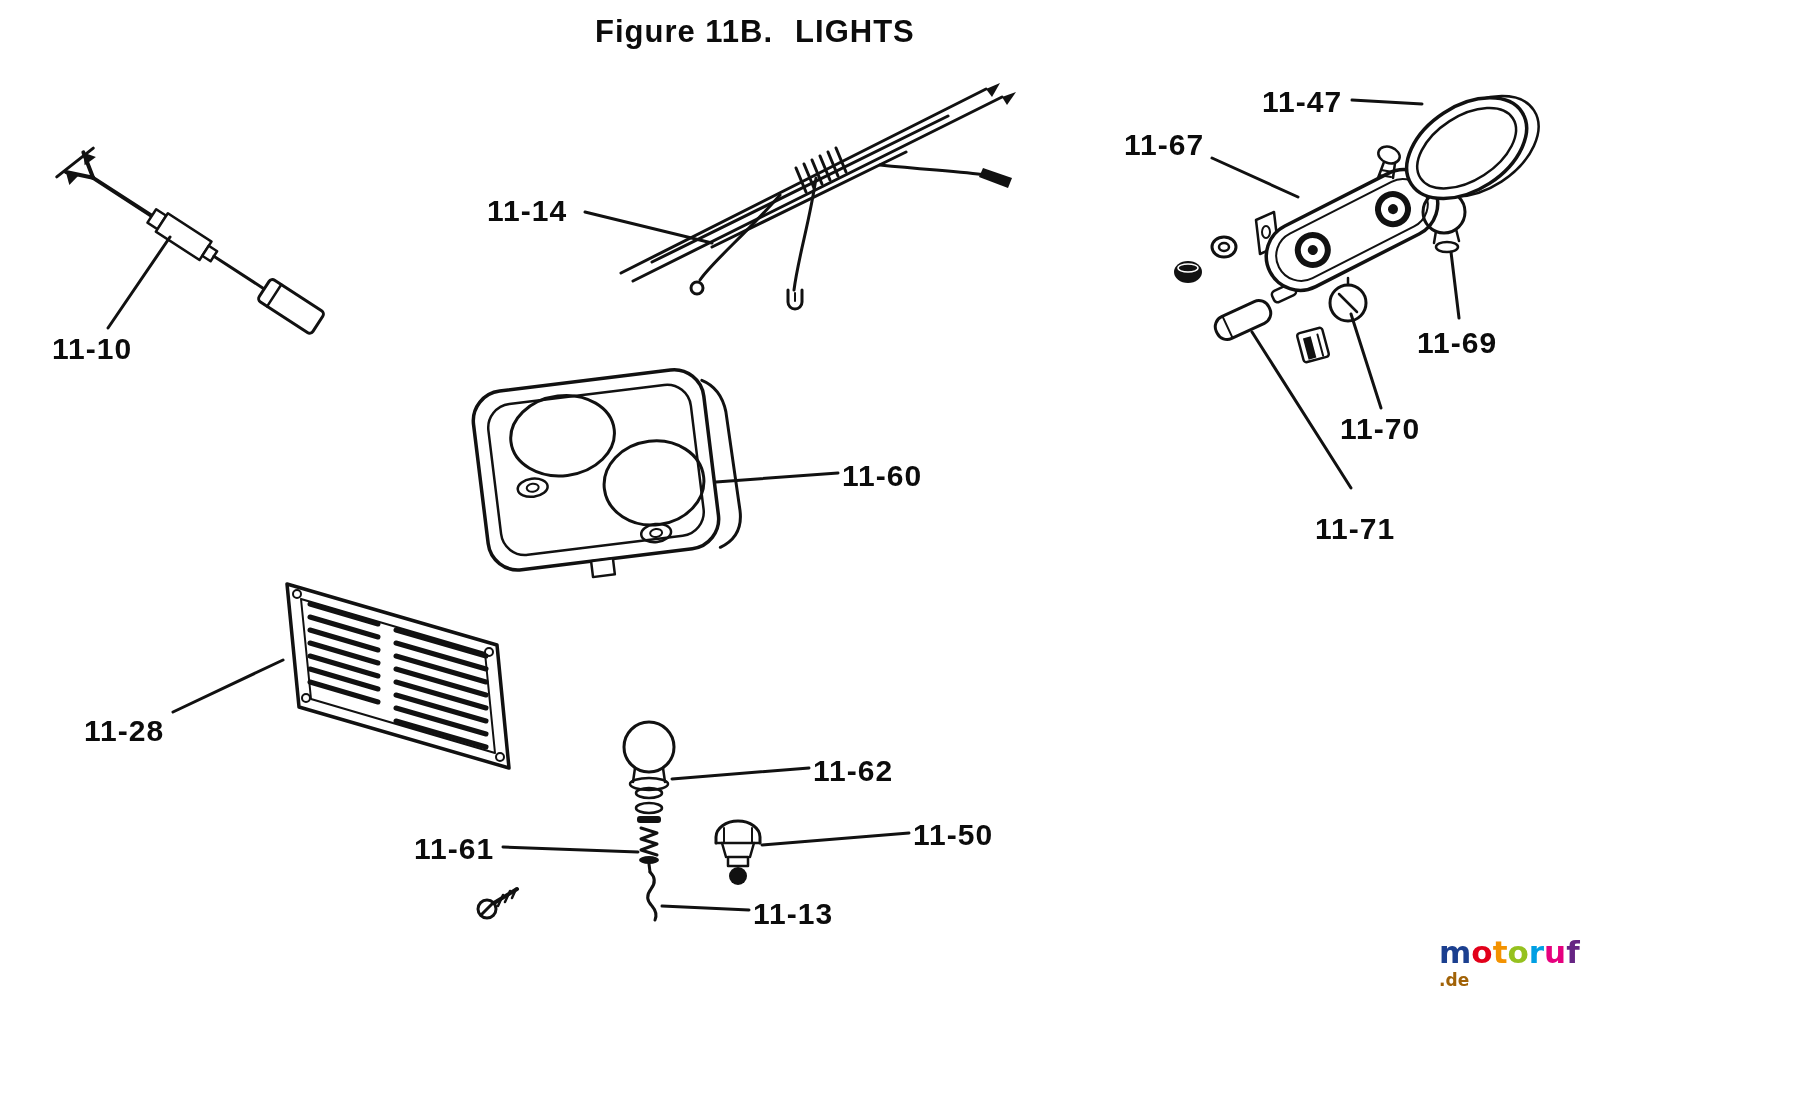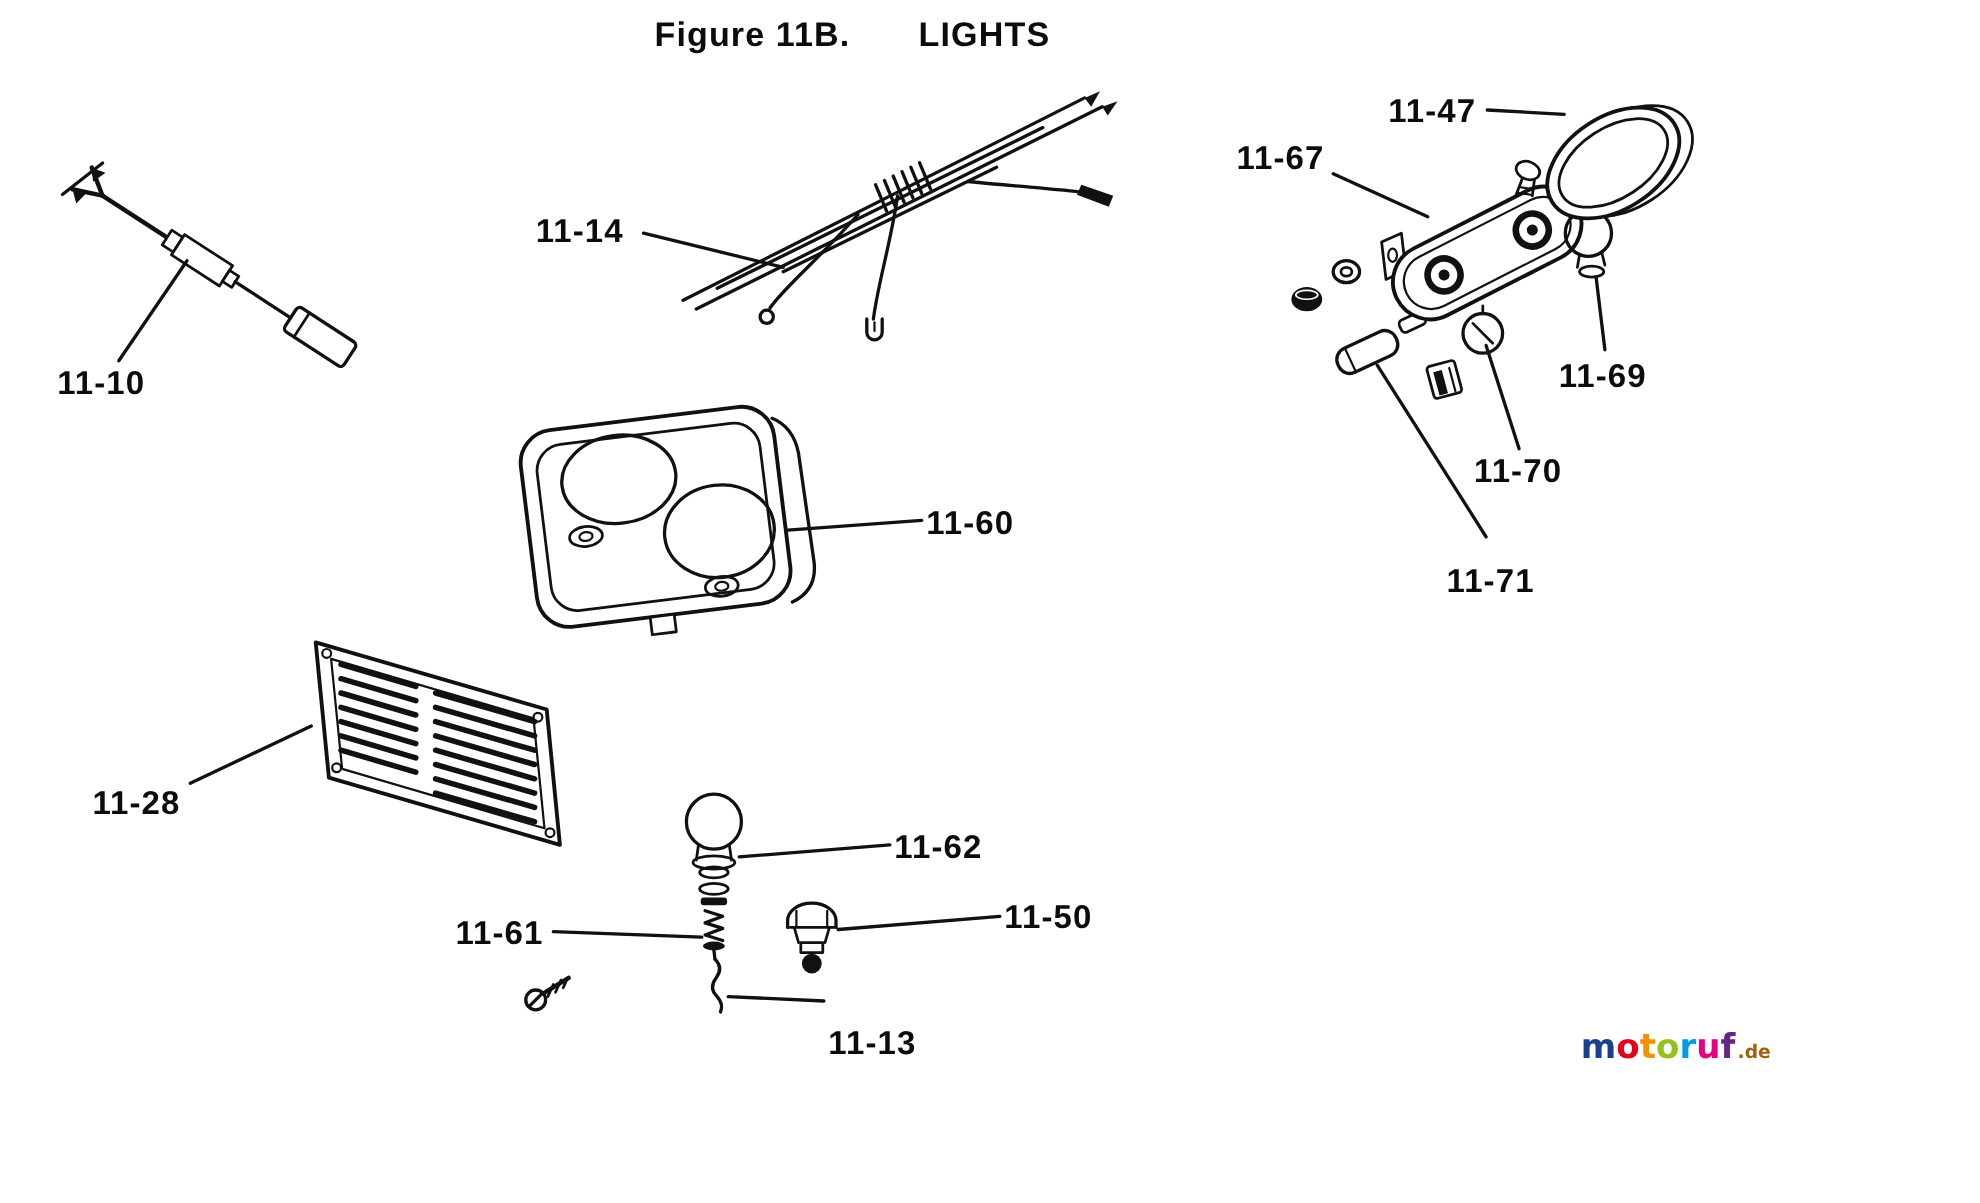--- a/index.html
+++ b/index.html
@@ -2,30 +2,30 @@
 <html><head>
 <meta charset="utf-8">
 <style>
   html,body{margin:0;padding:0;background:#e8e8e8;}
   .canvas{
     position:relative;width:1800px;height:1094px;background:#ffffff;
     overflow:hidden;font-family:"Liberation Sans",sans-serif;
   }
   svg.art{position:absolute;left:0;top:0;width:1800px;height:1094px;}
   .figure-title{
-    position:absolute;left:595px;top:14px;display:flex;gap:62px;
+    position:absolute;left:595px;top:14px;display:flex;gap:22px;
     font-weight:bold;font-size:31px;color:#0c0c0c;letter-spacing:1px;
   }
   .part-label{
     position:absolute;font-weight:bold;font-size:30px;color:#0c0c0c;
     letter-spacing:1px;white-space:nowrap;
   }
   .watermark{
     position:absolute;left:1437px;top:934px;display:flex;align-items:baseline;
-    font-family:"DejaVu Sans",sans-serif;font-weight:bold;font-size:31px;
+    font-family:"DejaVu Sans",sans-serif;font-weight:bold;font-size:31px;flex-direction:column;
   }
   .watermark .wm-suffix{font-size:17px;color:#9d9d9c;margin-left:2px;font-weight:bold;}
 </style>
 </head>
 <body>
 
 <div class="canvas">
 
   <svg class="art" viewBox="0 0 1800 1094" stroke-linecap="round" stroke-linejoin="round">
 
@@ -229,20 +229,20 @@
   <div class="part-label" style="left:1262px;top:85px">11-47</div>
   <div class="part-label" style="left:1124px;top:128px">11-67</div>
   <div class="part-label" style="left:1417px;top:326px">11-69</div>
   <div class="part-label" style="left:1340px;top:412px">11-70</div>
   <div class="part-label" style="left:1315px;top:512px">11-71</div>
   <div class="part-label" style="left:842px;top:459px">11-60</div>
   <div class="part-label" style="left:84px;top:714px">11-28</div>
   <div class="part-label" style="left:813px;top:754px">11-62</div>
   <div class="part-label" style="left:913px;top:818px">11-50</div>
   <div class="part-label" style="left:414px;top:832px">11-61</div>
-  <div class="part-label" style="left:753px;top:932px">11-13</div>
+  <div class="part-label" style="left:753px;top:897px">11-13</div>
 
   <div class="watermark">
     <span id="wm-letters"><span style="color: rgb(27, 63, 143);">m</span><span style="color: rgb(226, 0, 26);">o</span><span style="color: rgb(243, 146, 0);">t</span><span style="color: rgb(149, 193, 31);">o</span><span style="color: rgb(0, 159, 227);">r</span><span style="color: rgb(230, 0, 126);">u</span><span style="color: rgb(102, 36, 131);">f</span></span>
       <span class="wm-suffix" id="wm-suffix" style="color: #a16207;">.de</span>
   </div>
 
 </div>
 
 </body></html>

